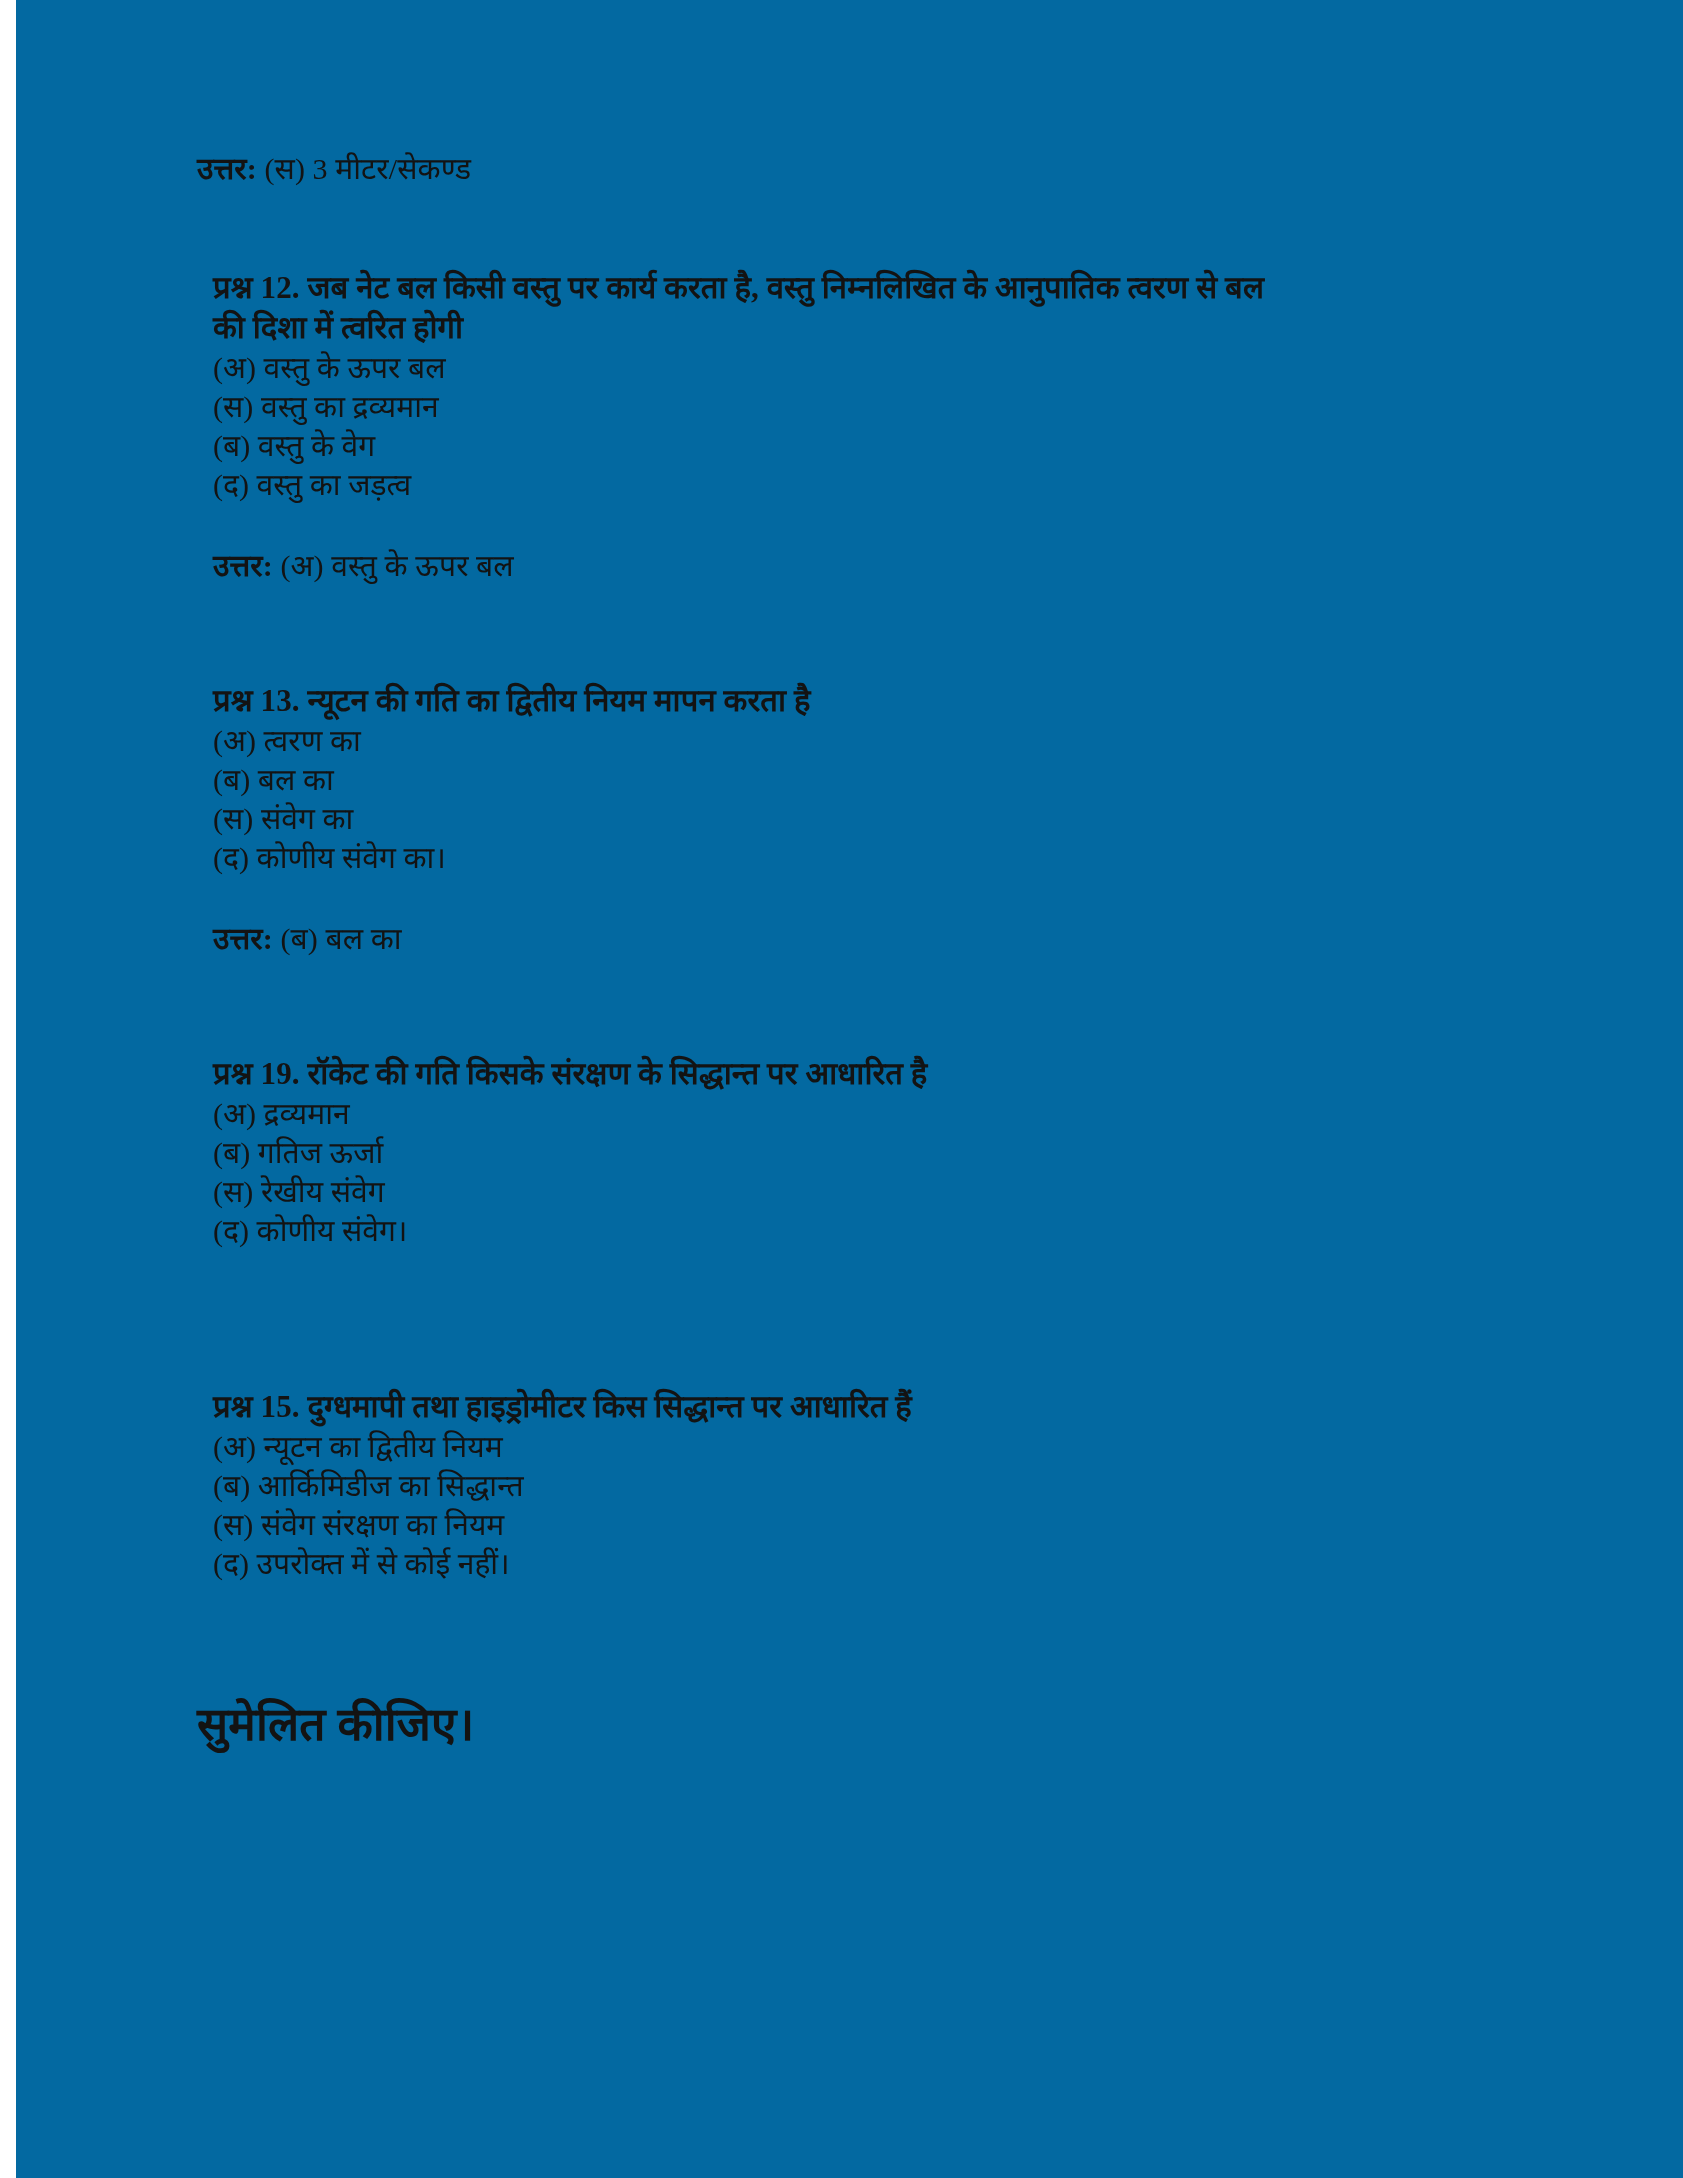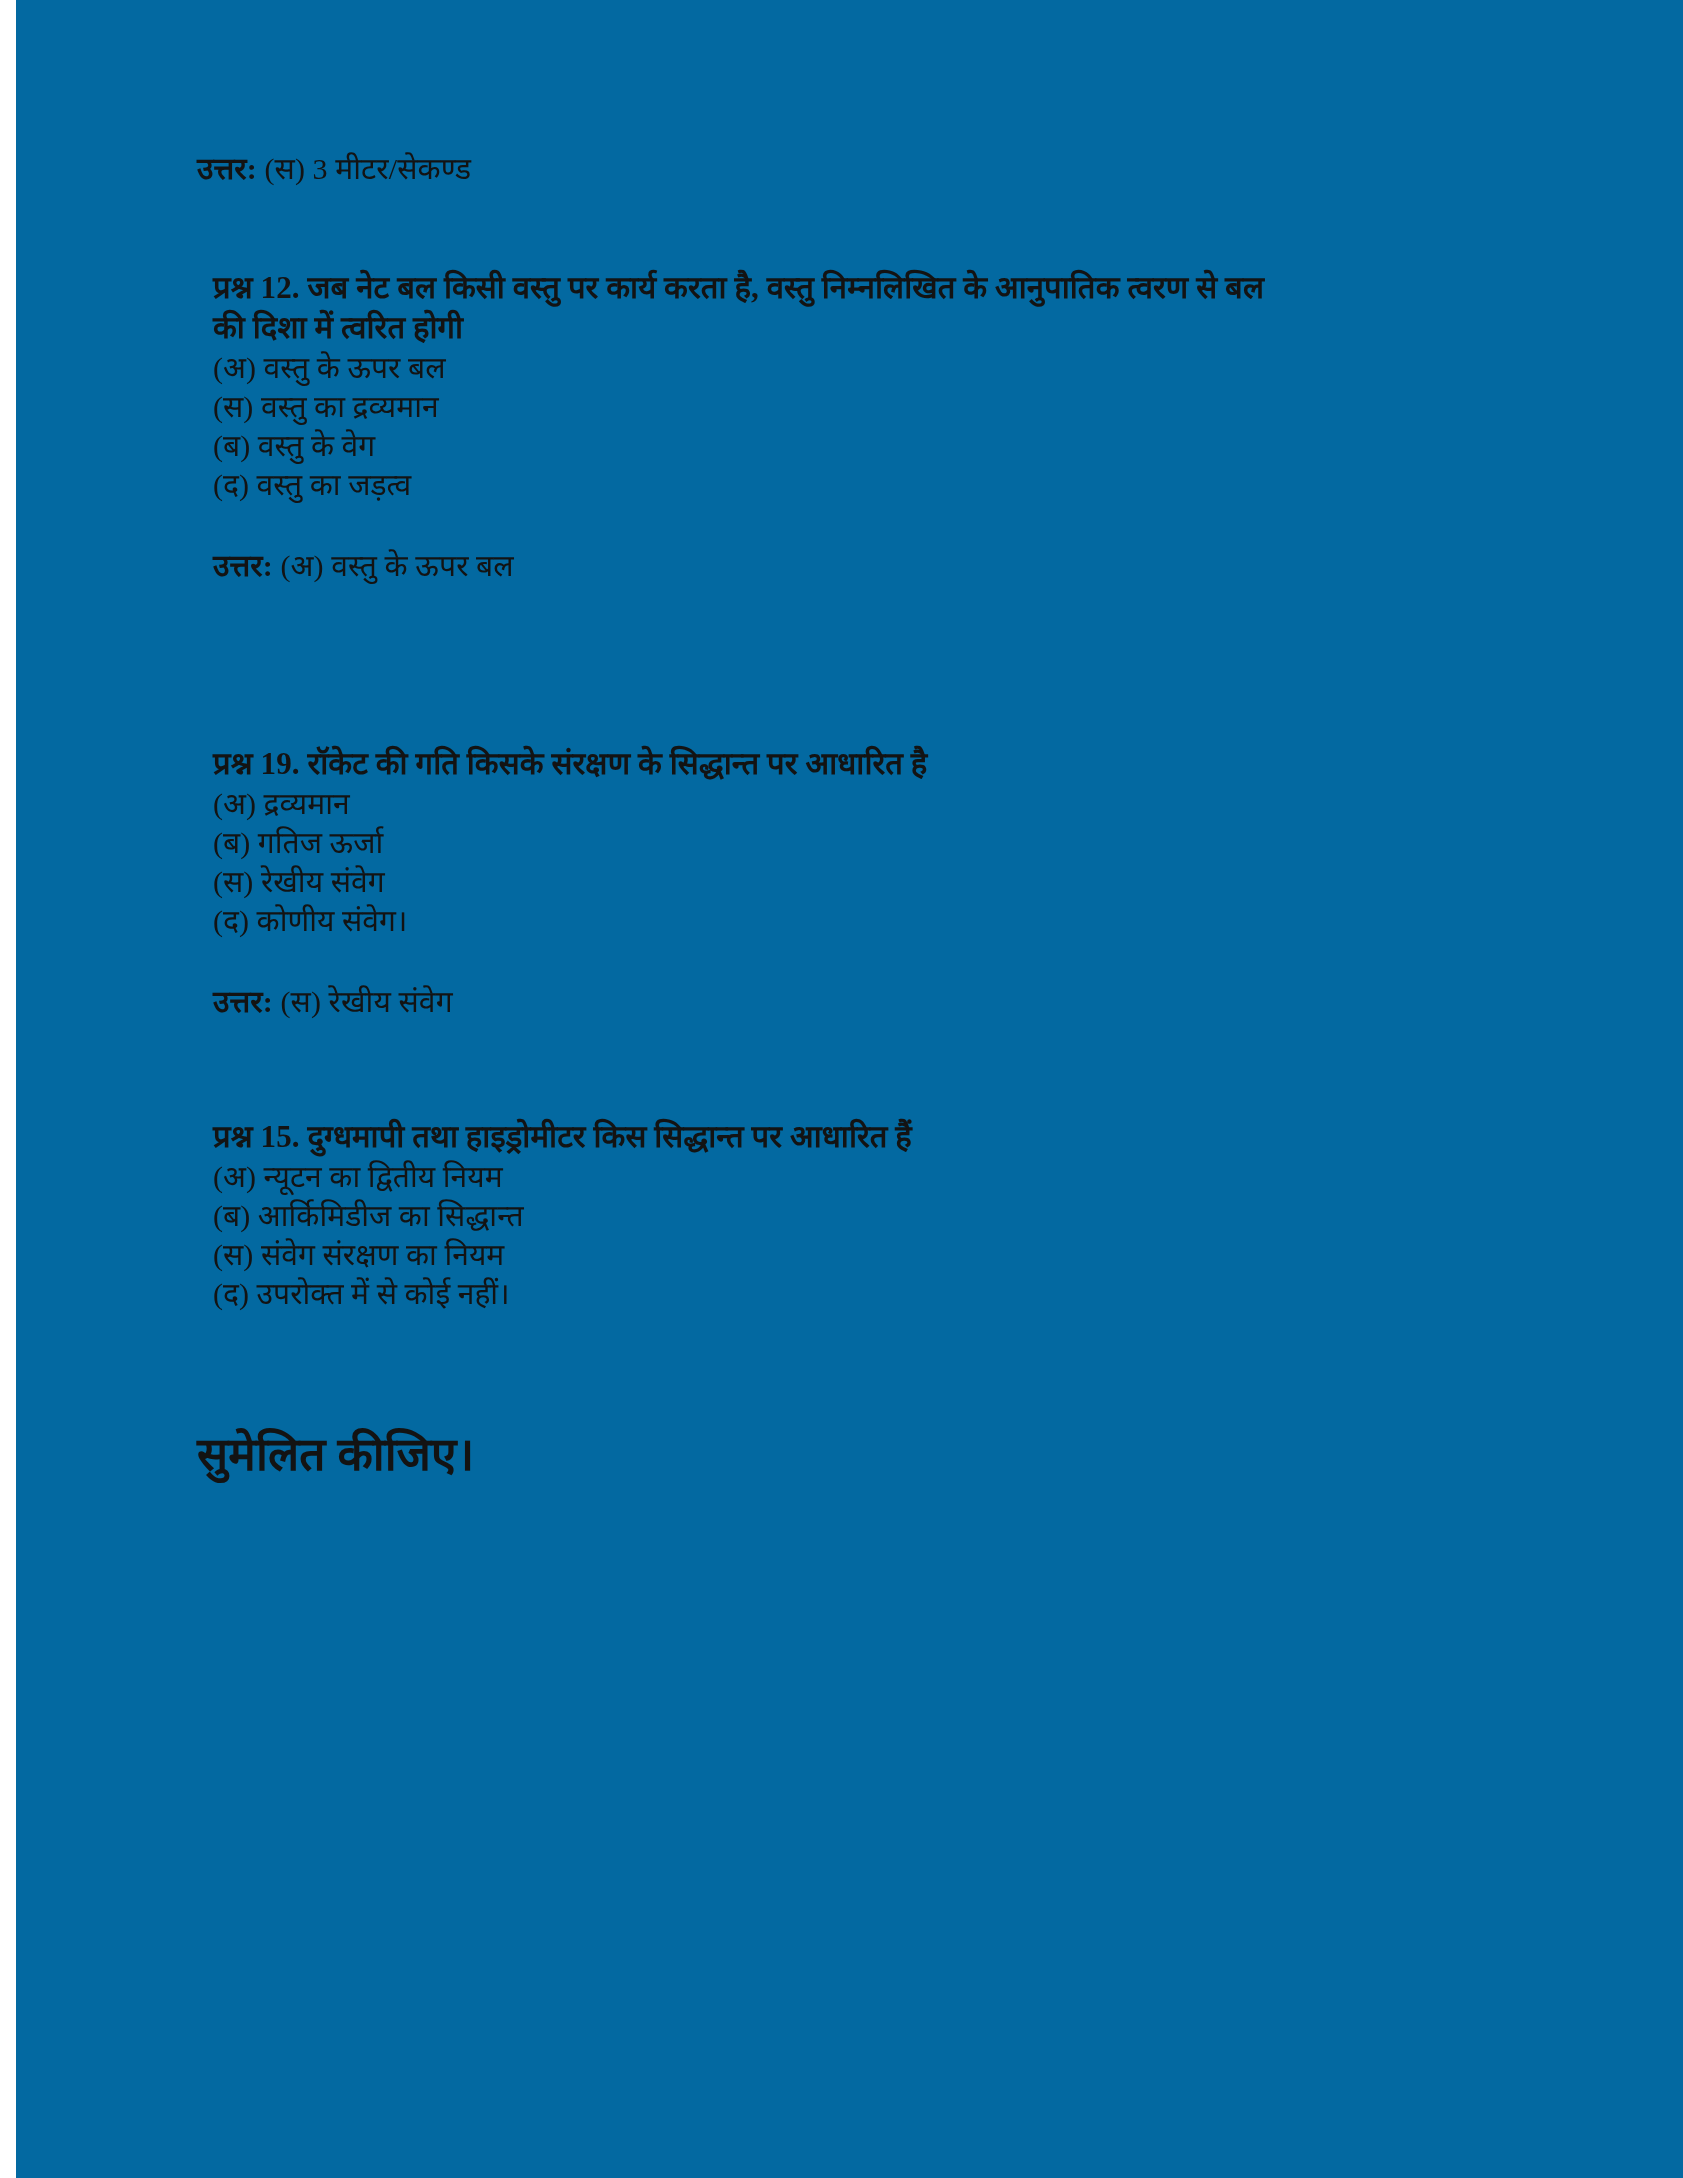--- a/index.html
+++ b/index.html
@@ -92,34 +92,42 @@
       <p class="opt">(द) वस्तु का जड़त्व</p>
       <div class="gap-md"></div>
       <p class="ans-line">
         <span class="lbl">उत्तर:</span>
         <span>(अ) वस्तु के ऊपर बल</span>
       </p>
     </div>
 
     <div class="gap-xl"></div>
 
+    <div class="q-block">
+      <p class="q-title">प्रश्न 13. न्यूटन की गति का द्वितीय नियम मापन करता है</p>
+      <p class="opt">(अ) त्वरण का</p>
+      <p class="opt">(ब) बल का</p>
+      <p class="opt">(स) संवेग का</p>
+      <p class="opt">(द) कोणीय संवेग का।</p>
+      <div class="gap-md"></div>
+      <p class="ans-line">
+        <span class="lbl">उत्तर:</span>
+        <span>(ब) बल का</span>
+      </p>
+    </div>
 
     <div class="gap-xl"></div>
 
     <div class="q-block">
       <p class="q-title">प्रश्न 19. रॉकेट की गति किसके संरक्षण के सिद्धान्त पर आधारित है</p>
       <p class="opt">(अ) द्रव्यमान</p>
       <p class="opt">(ब) गतिज ऊर्जा</p>
       <p class="opt">(स) रेखीय संवेग</p>
       <p class="opt">(द) कोणीय संवेग।</p>
       <div class="gap-md"></div>
-      <p class="ans-line">
-        <span class="lbl">उत्तर:</span>
-        <span>(स) रेखीय संवेग</span>
-      </p>
     </div>
 
     <div class="gap-xl"></div>
 
     <div class="q-block">
       <p class="q-title">प्रश्न 15. दुग्धमापी तथा हाइड्रोमीटर किस सिद्धान्त पर आधारित हैं</p>
       <p class="opt">(अ) न्यूटन का द्वितीय नियम</p>
       <p class="opt">(ब) आर्किमिडीज का सिद्धान्त</p>
       <p class="opt">(स) संवेग संरक्षण का नियम</p>
       <p class="opt">(द) उपरोक्त में से कोई नहीं।</p>

